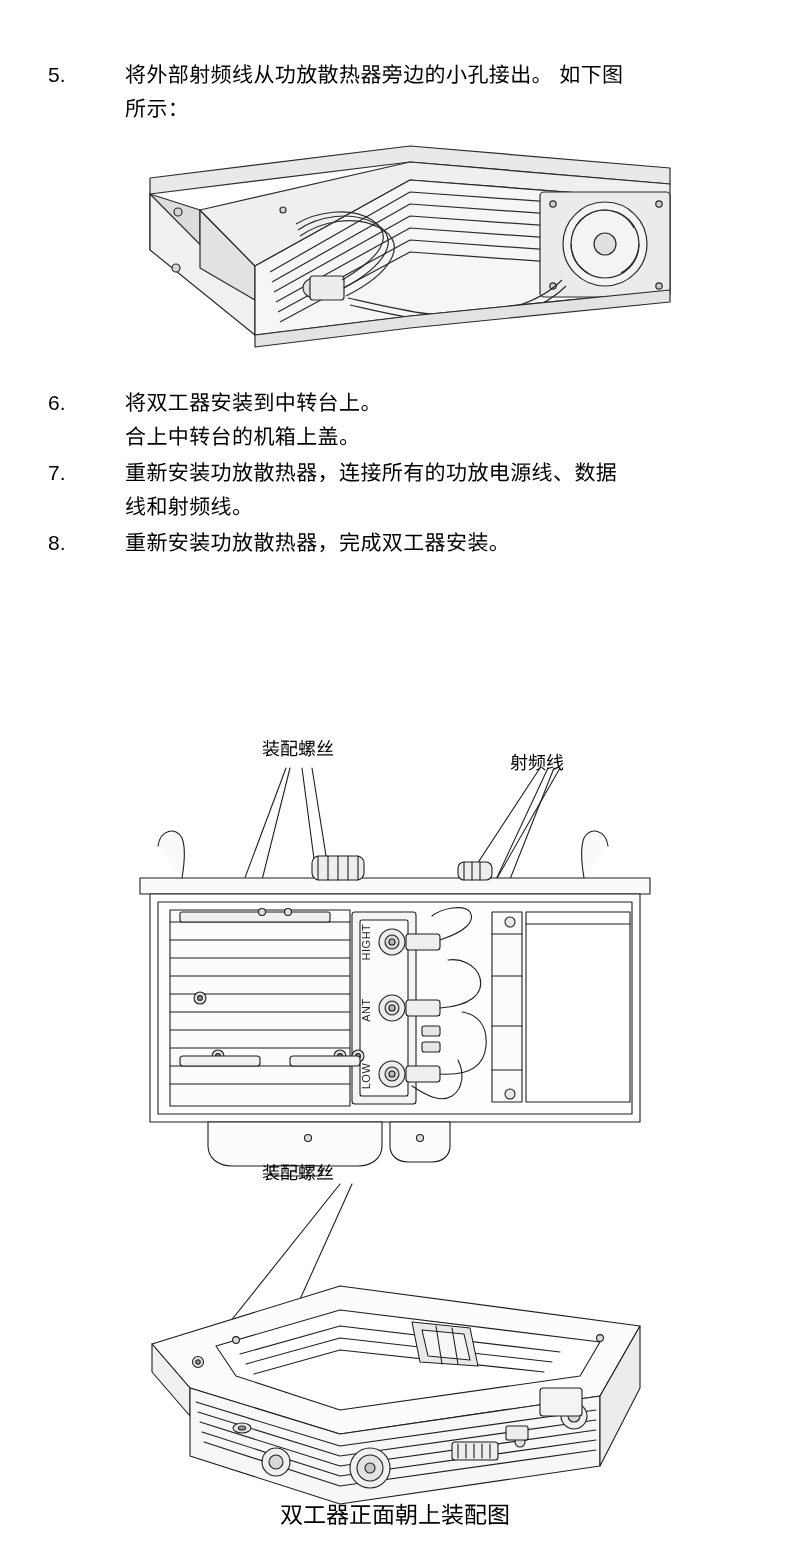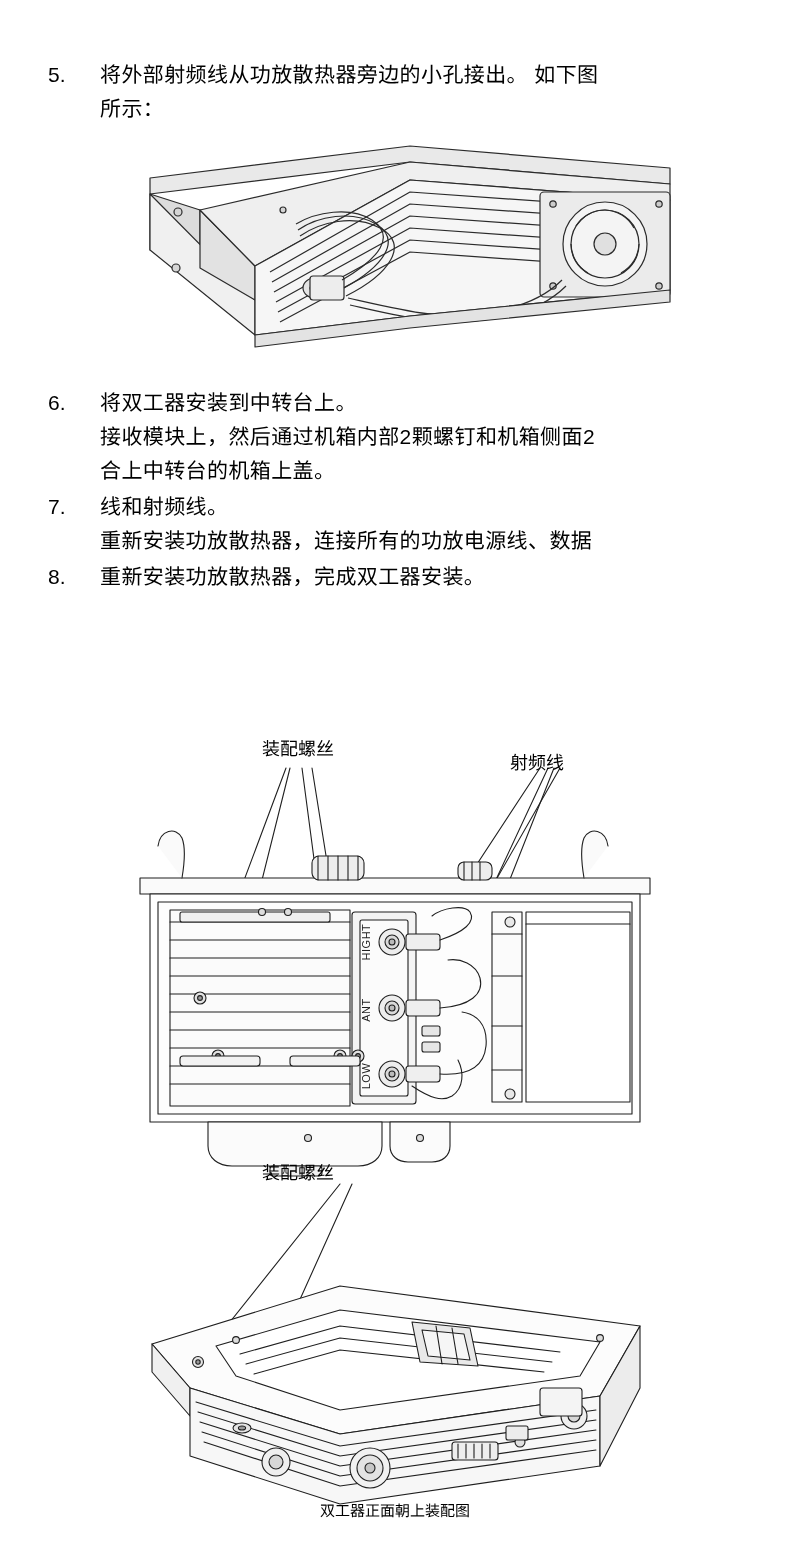--- a/index.html
+++ b/index.html
@@ -38,20 +38,21 @@
     font-size: 21px;
     line-height: 34px;
     font-family: "Liberation Sans", sans-serif;
   }
   .step-body {
     flex: 1 1 auto;
     font-size: 21px;
     line-height: 34px;
     letter-spacing: 0.4px;
     text-align: justify;
+    margin-left: 25px;
   }
   .step-body p {
     margin: 0;
   }
   
   .fig1 {
     position: absolute;
     left: 110px;
     top: 140px;
     width: 580px;
@@ -78,23 +79,23 @@
     display: block;
   }
   .lbl {
     font-size: 18px;
     font-family: Liberation Sans, sans-serif;
   }
   .caption {
     position: absolute;
     left: 0;
     right: 0;
-    bottom: 16px;
+    bottom: 6px;
     text-align: center;
-    font-size: 15px;
+    font-size: 23px;
   }
   .vlabel {
     font-size: 11px;
     font-family: "Liberation Sans", sans-serif;
     letter-spacing: 0.5px;
   }
 </style>
 </head>
 <body>
 
@@ -161,29 +162,28 @@
         <path d="M145 195 L300 176 L560 150 L560 162 L300 188 L145 207 Z" fill="#e3e3e3"></path>
       </g>
     </svg>
   </div>
 
   <div class="steps" style="top:386px;">
     <div class="step">
       <div class="step-num">6.</div>
       <div class="step-body">
         <p>将双工器安装到中转台上。</p>
-        <p>接收模块上，然后通过机箱内部2颗螺钉和机箱侧面2</p>
         <p>合上中转台的机箱上盖。</p>
       </div>
     </div>
     <div class="step">
       <div class="step-num">7.</div>
       <div class="step-body">
+        <p>重新安装功放散热器，连接所有的功放电源线、数据</p>
         <p>线和射频线。</p>
-        <p>重新安装功放散热器，连接所有的功放电源线、数据</p>
       </div>
     </div>
     <div class="step">
       <div class="step-num">8.</div>
       <div class="step-body">
         <p>重新安装功放散热器，完成双工器安装。</p>
       </div>
     </div>
   </div>
 

